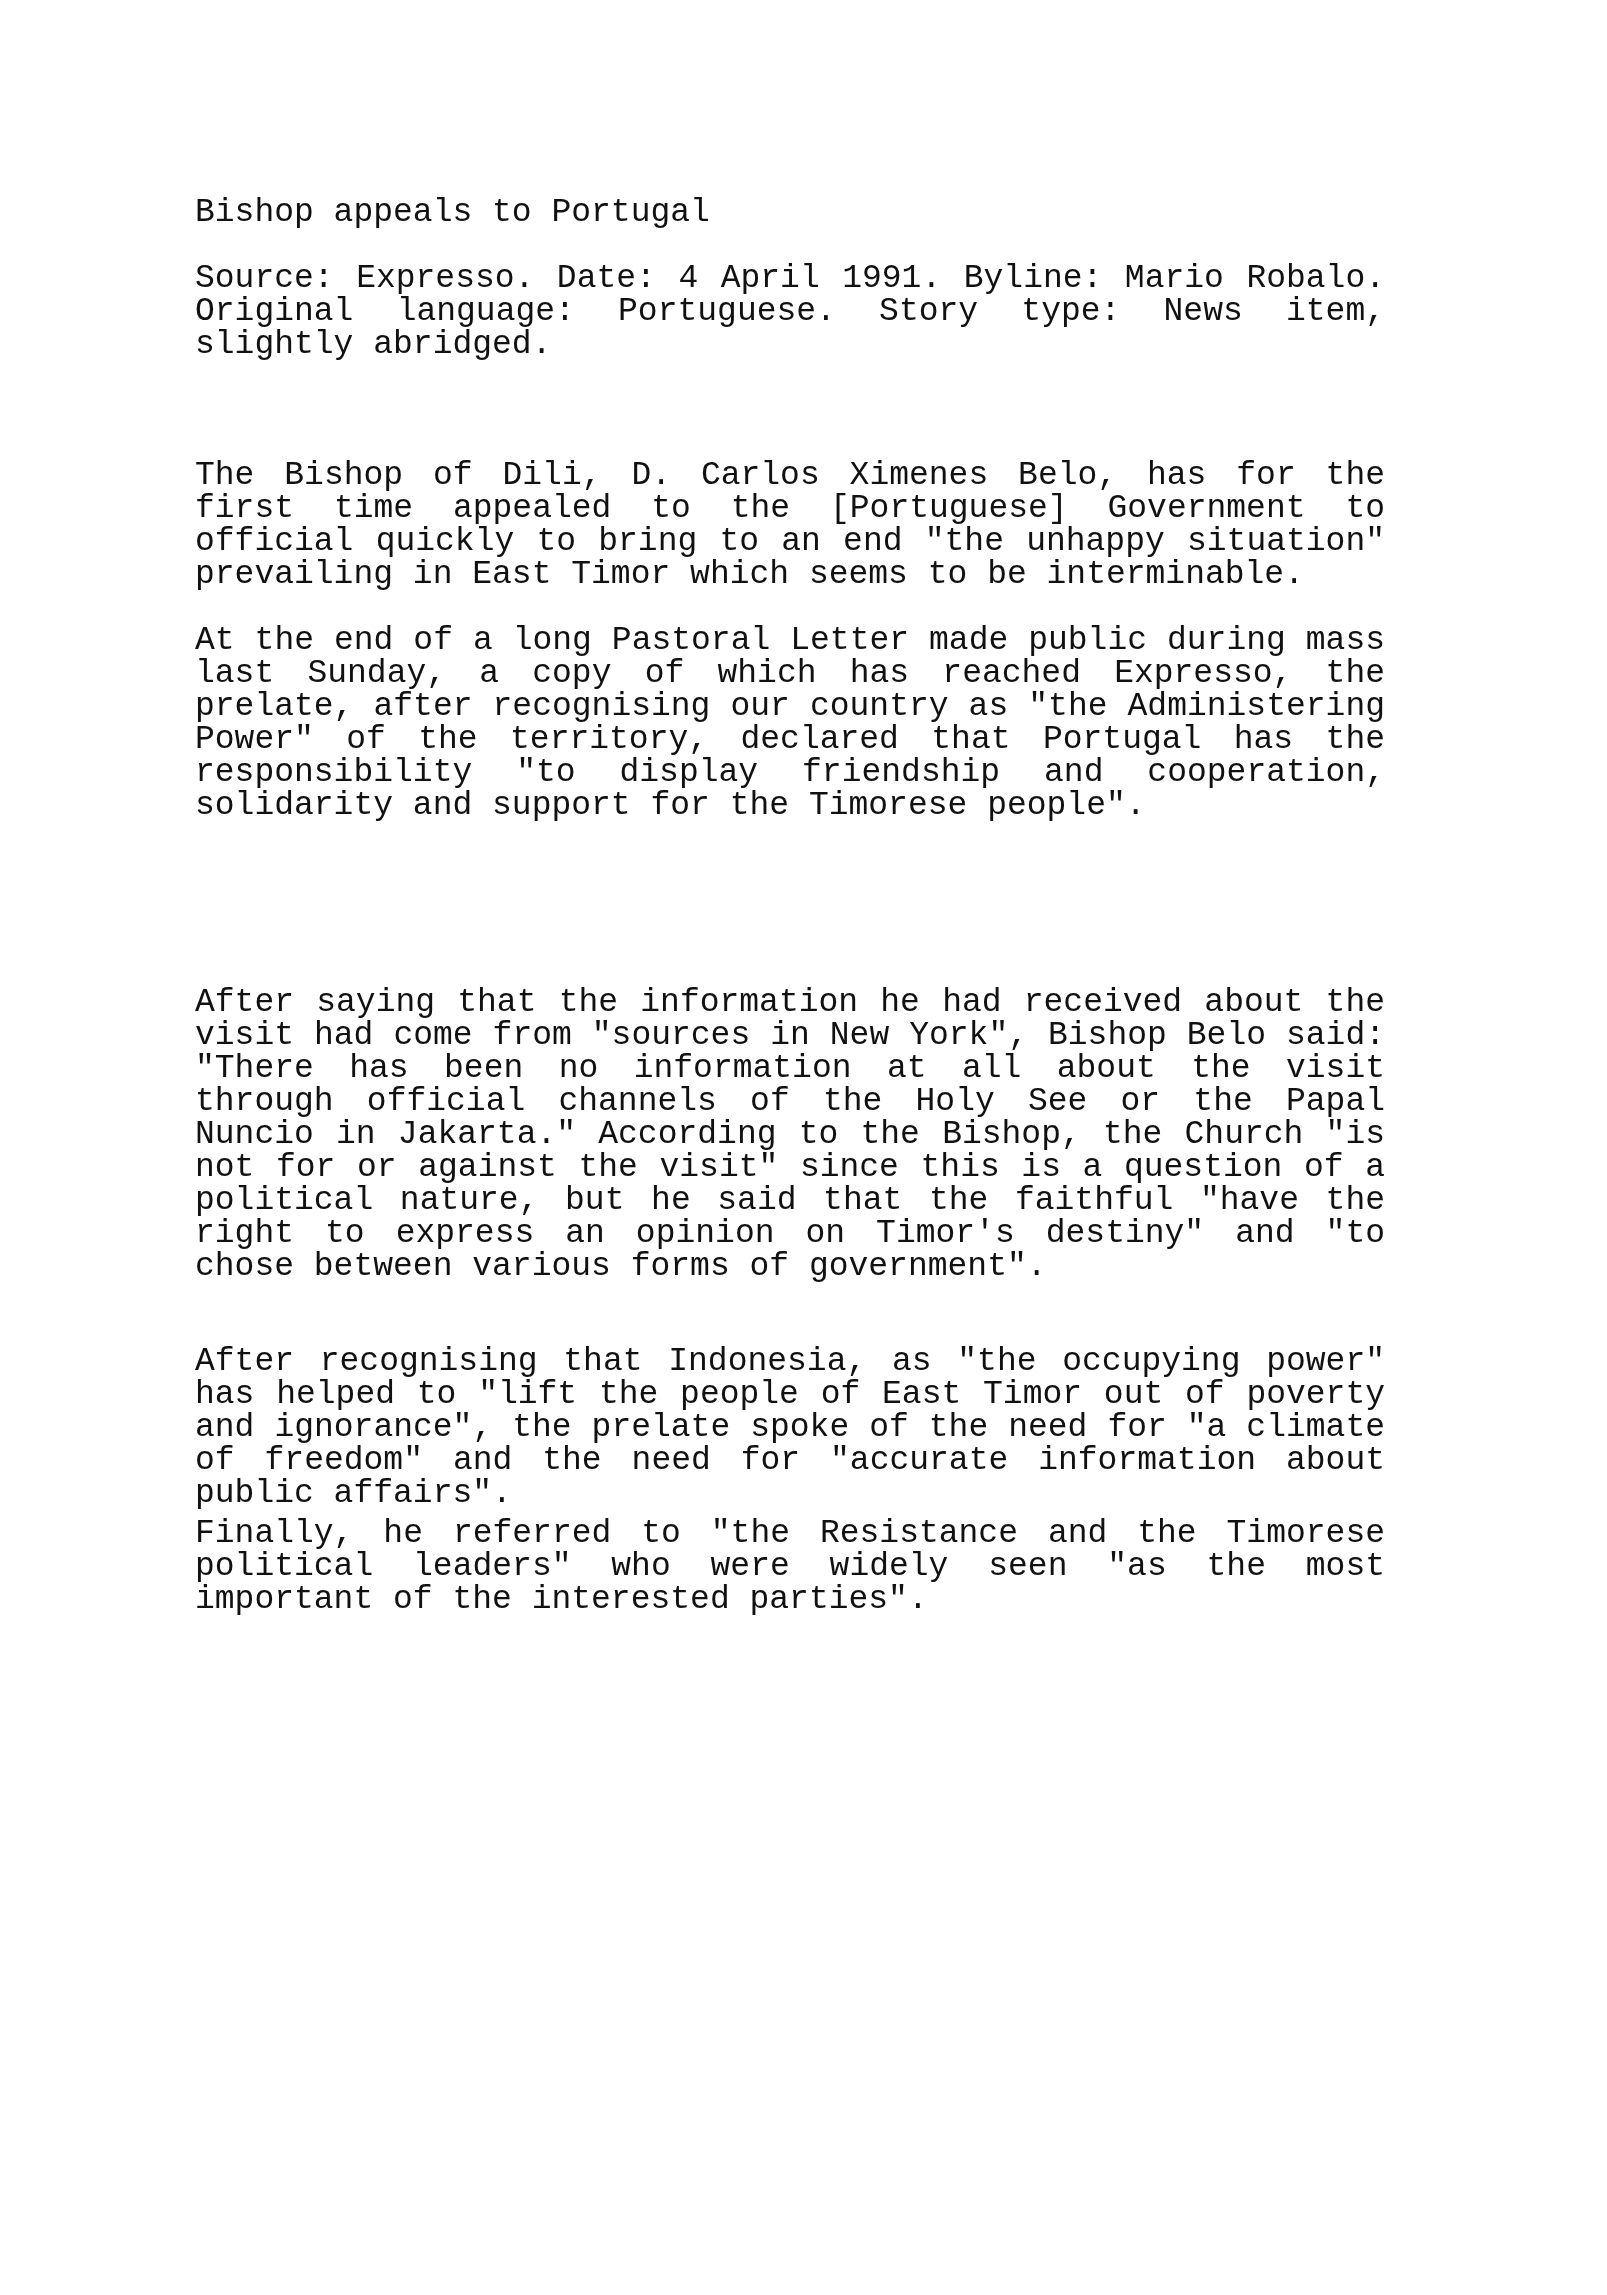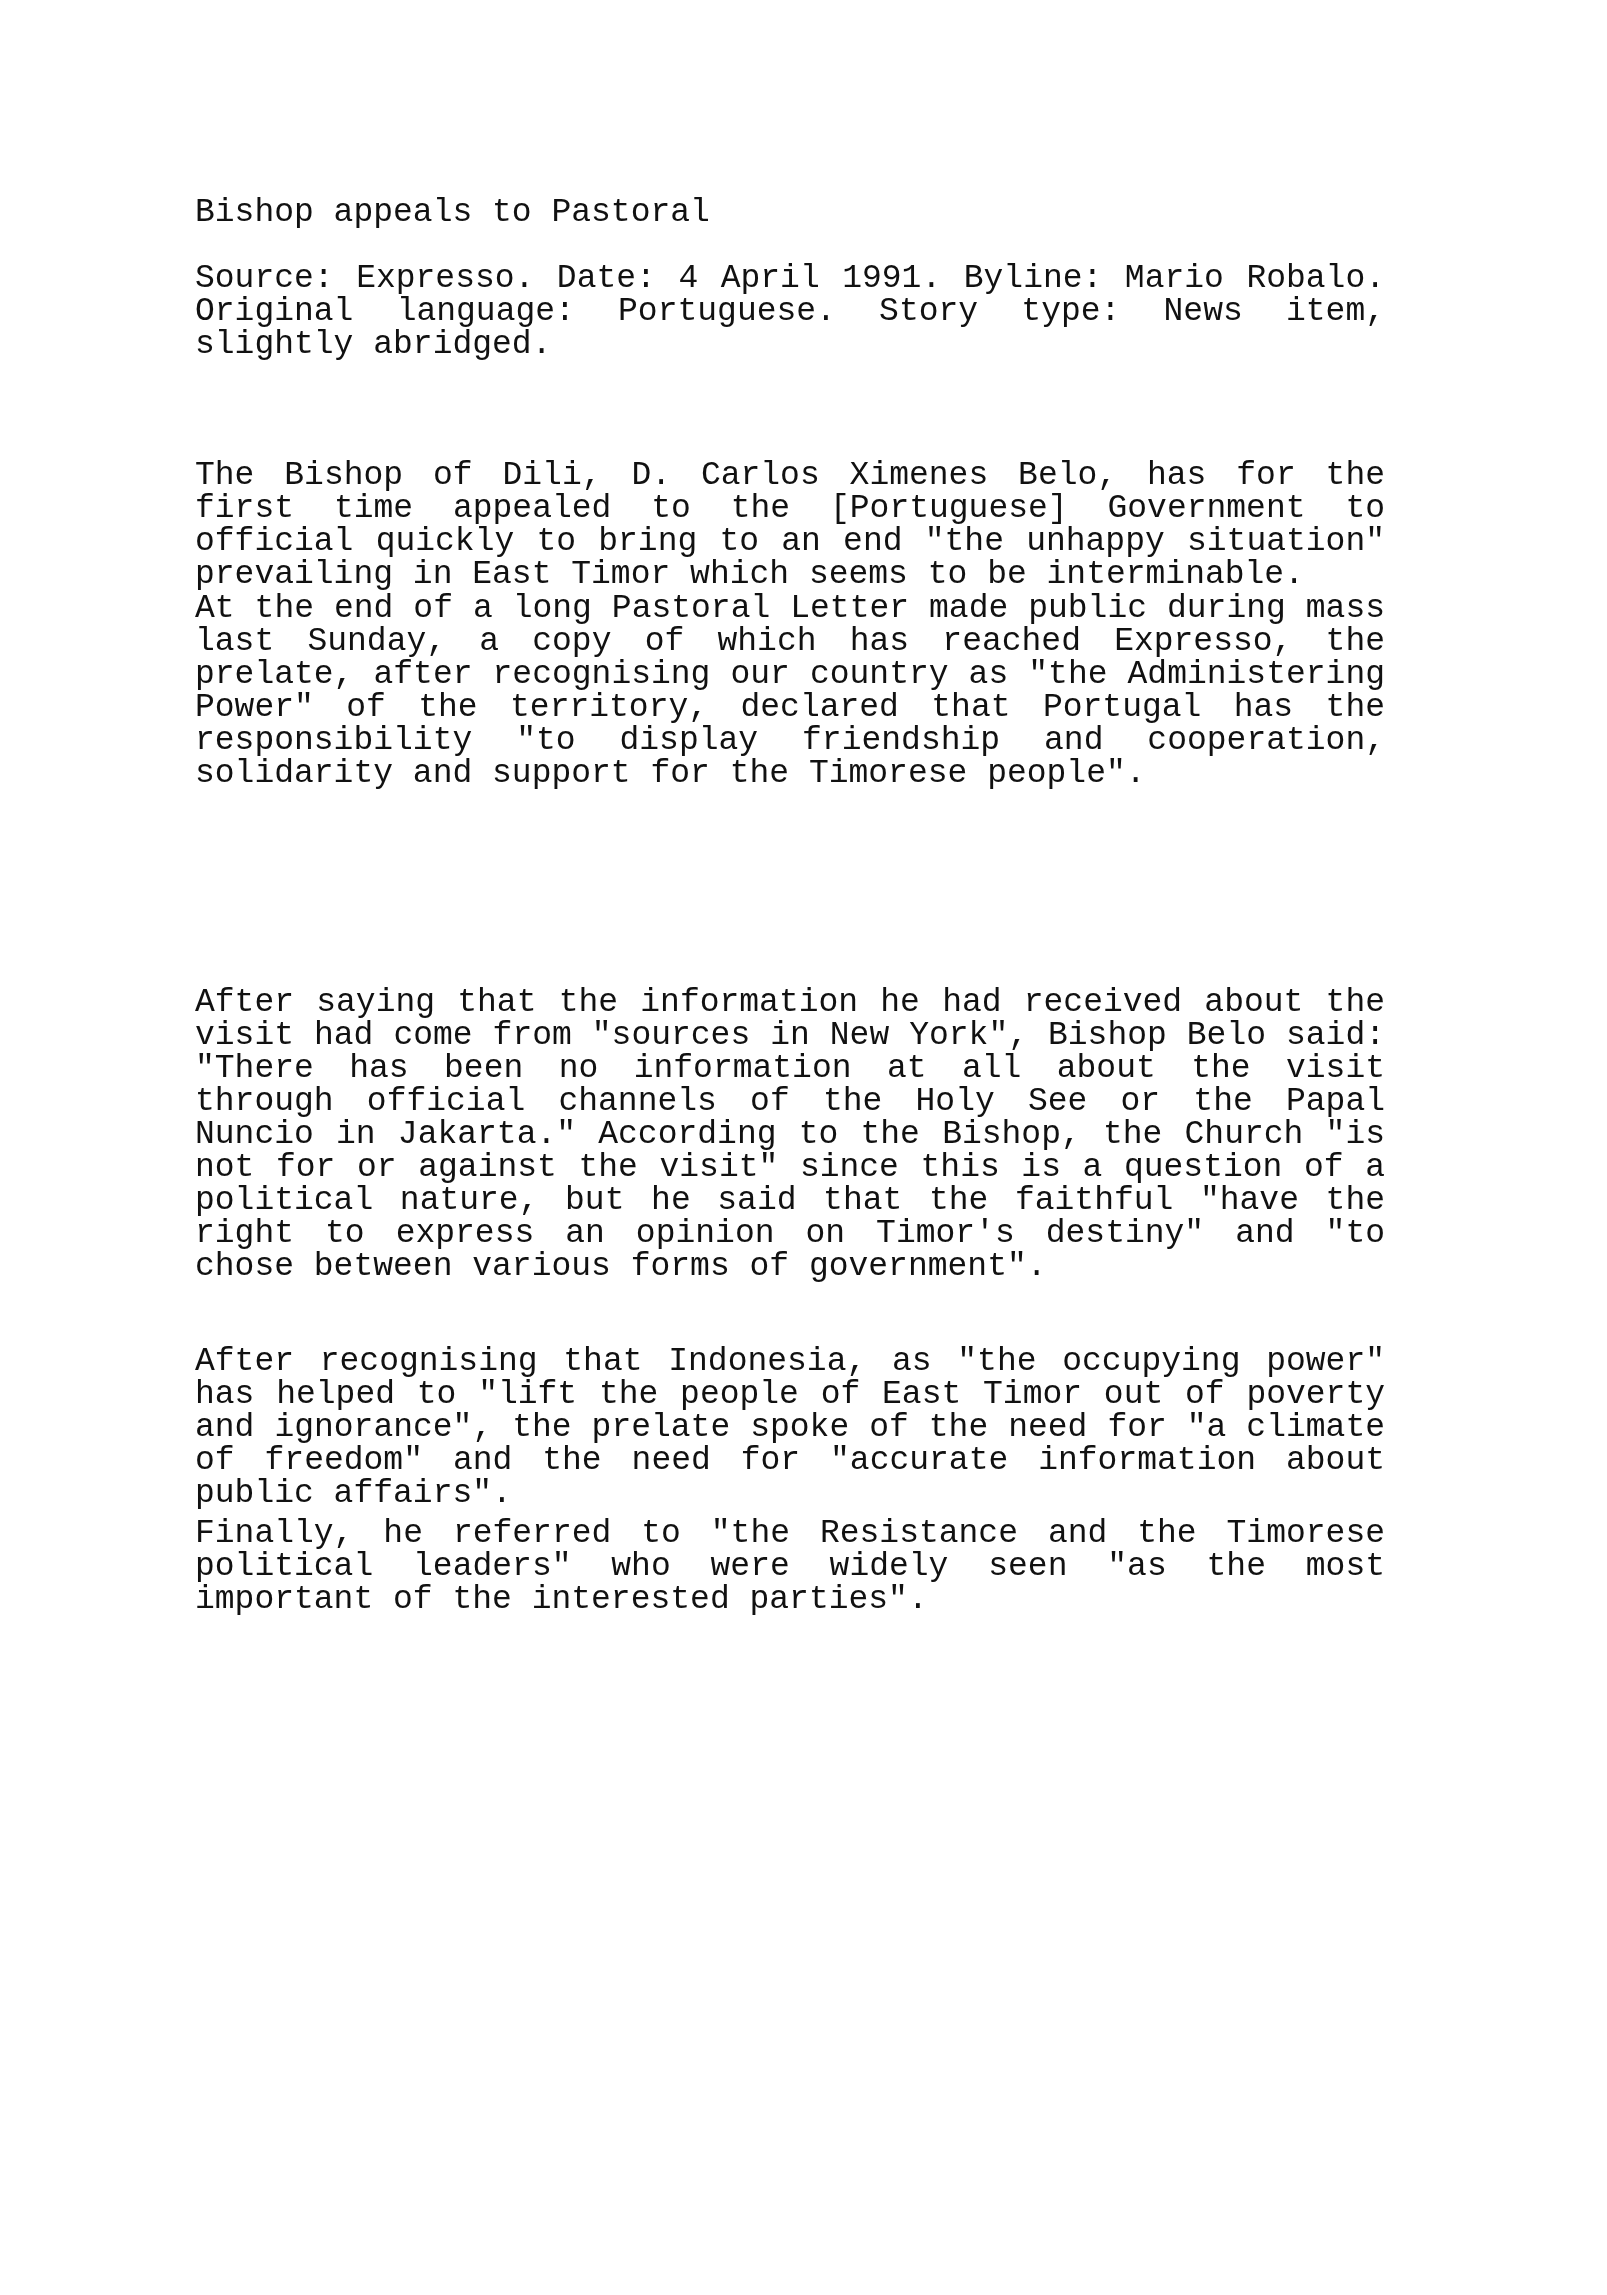--- a/index.html
+++ b/index.html
@@ -15,21 +15,21 @@
     color: #111111;
     margin: 0;
     white-space: normal;
   }
   .justify { text-align: justify; text-align-last: left; }
 </style>
 </head>
 <body>
 
 <div class="page">
-  <p class="block" style="top:196px;">Bishop appeals to Pastoral</p>
+  <p class="block" style="top:196px;">Bishop appeals to Portugal</p>
   <p class="block justify" style="top:262px;">Source: Expresso. Date: 4 April 1991. Byline: Mario Robalo. Original language: Portuguese. Story type: News item, slightly abridged.</p>
   <p class="block justify" style="top:459px;">The Bishop of Dili, D. Carlos Ximenes Belo, has for the first time appealed to the [Portuguese] Government to official quickly to bring to an end "the unhappy situation" prevailing in East Timor which seems to be interminable.</p>
-  <p class="block justify" style="top:592px;">At the end of a long Pastoral Letter made public during mass last Sunday, a copy of which has reached Expresso, the prelate, after recognising our country as "the Administering Power" of the territory, declared that Portugal has the responsibility "to display friendship and cooperation, solidarity and support for the Timorese people".</p>
+  <p class="block justify" style="top:624px;">At the end of a long Pastoral Letter made public during mass last Sunday, a copy of which has reached Expresso, the prelate, after recognising our country as "the Administering Power" of the territory, declared that Portugal has the responsibility "to display friendship and cooperation, solidarity and support for the Timorese people".</p>
   <p class="block justify" style="top:986px;">After saying that the information he had received about the visit had come from "sources in New York", Bishop Belo said: "There has been no information at all about the visit through official channels of the Holy See or the Papal Nuncio in Jakarta." According to the Bishop, the Church "is not for or against the visit" since this is a question of a political nature, but he said that the faithful "have the right to express an opinion on Timor's destiny" and "to chose between various forms of government".</p>
   <p class="block justify" style="top:1345px;">After recognising that Indonesia, as "the occupying power" has helped to "lift the people of East Timor out of poverty and ignorance", the prelate spoke of the need for "a climate of freedom" and the need for "accurate information about public affairs".</p>
   <p class="block justify" style="top:1517px;">Finally, he referred to "the Resistance and the Timorese political leaders" who were widely seen "as the most important of the interested parties".</p>
 </div>
 
 
 </body></html>

